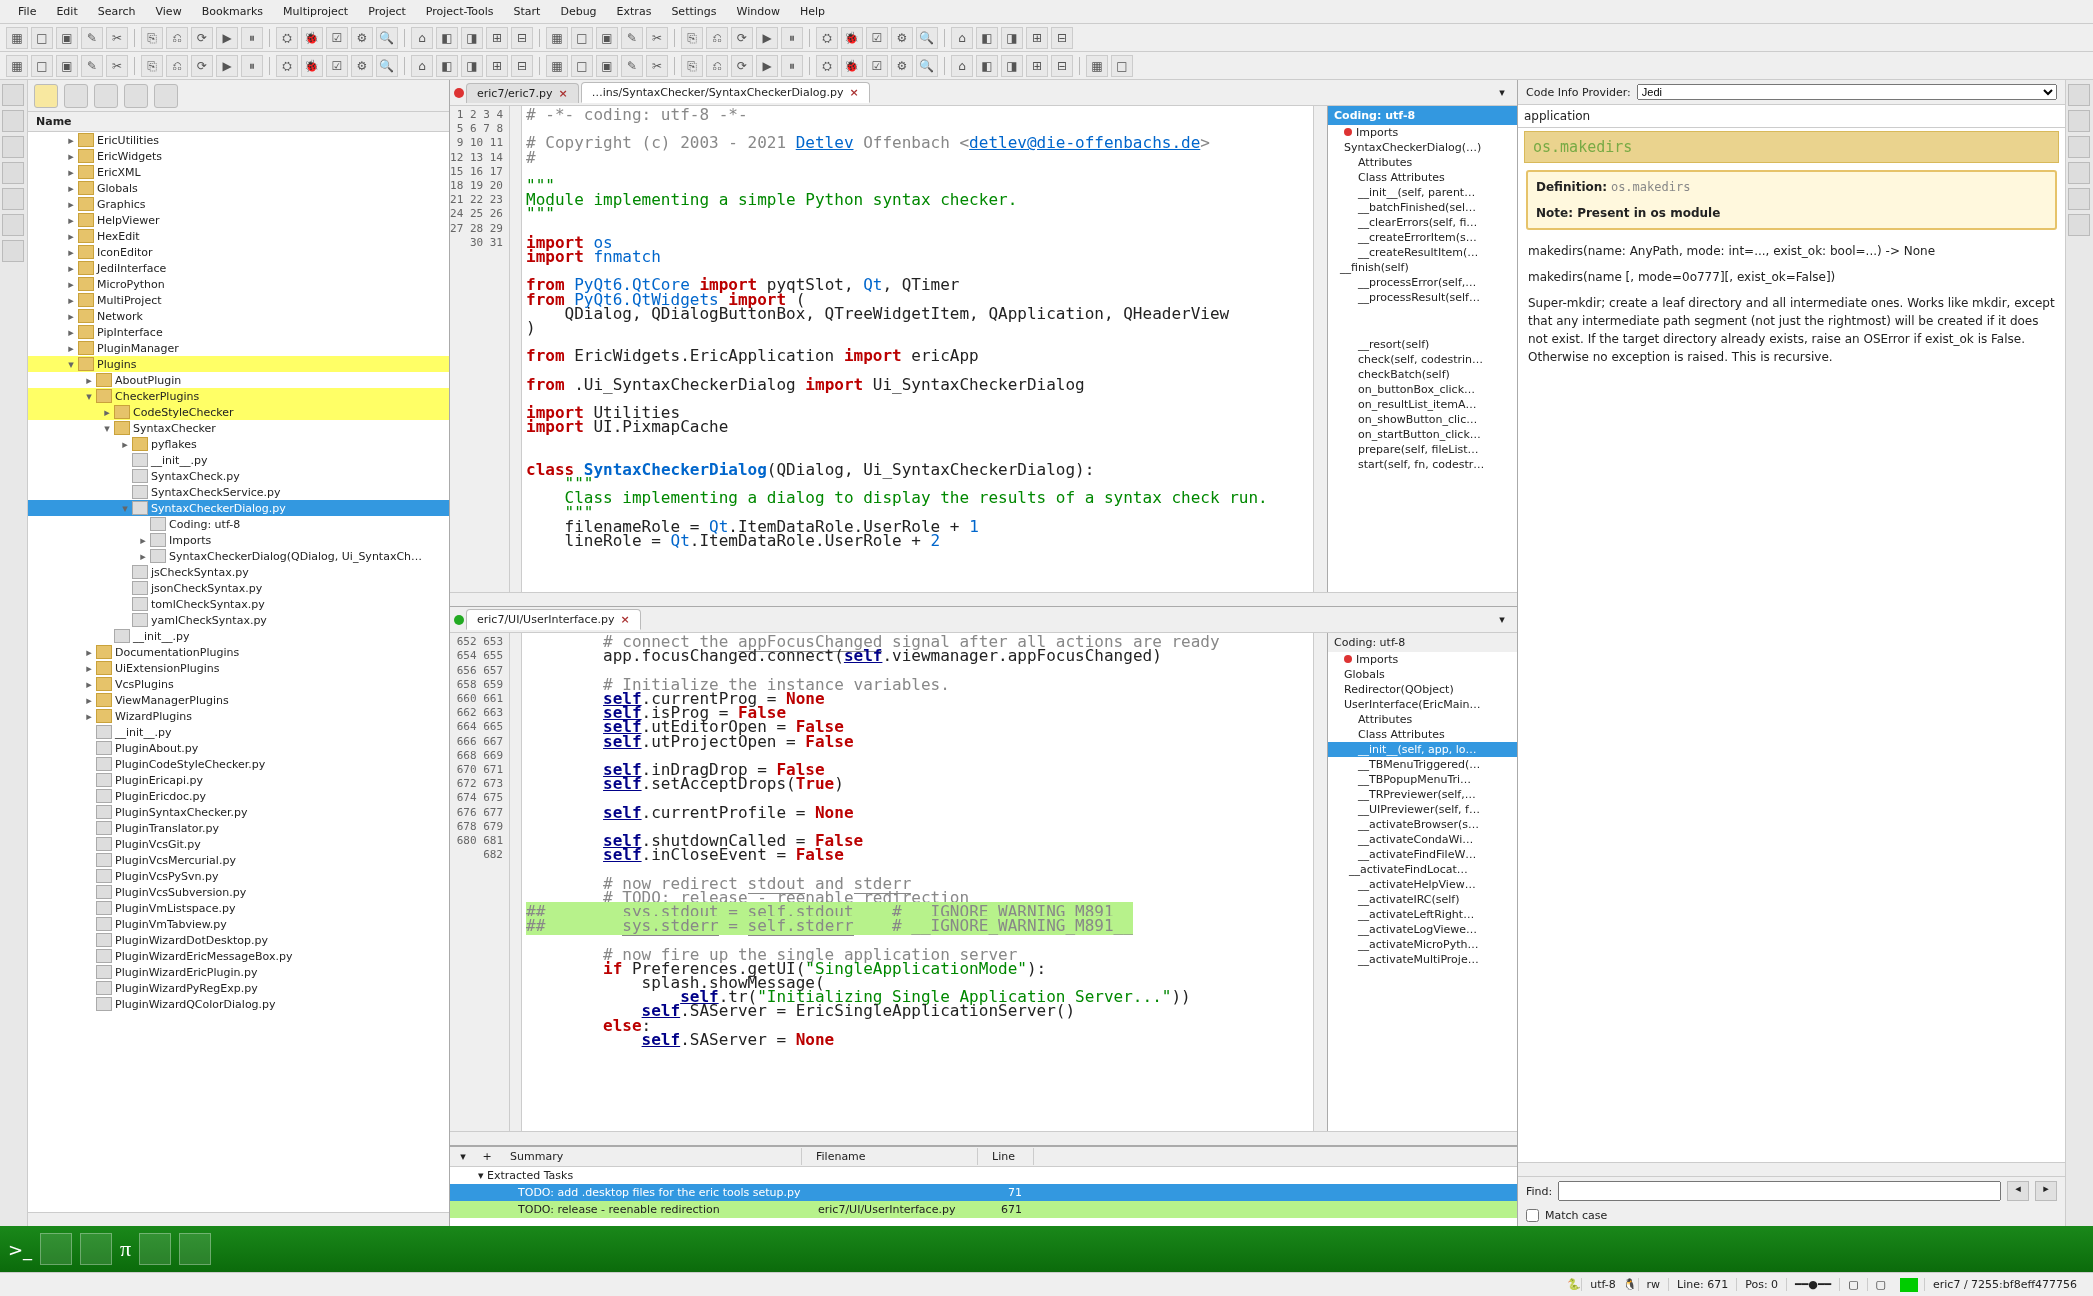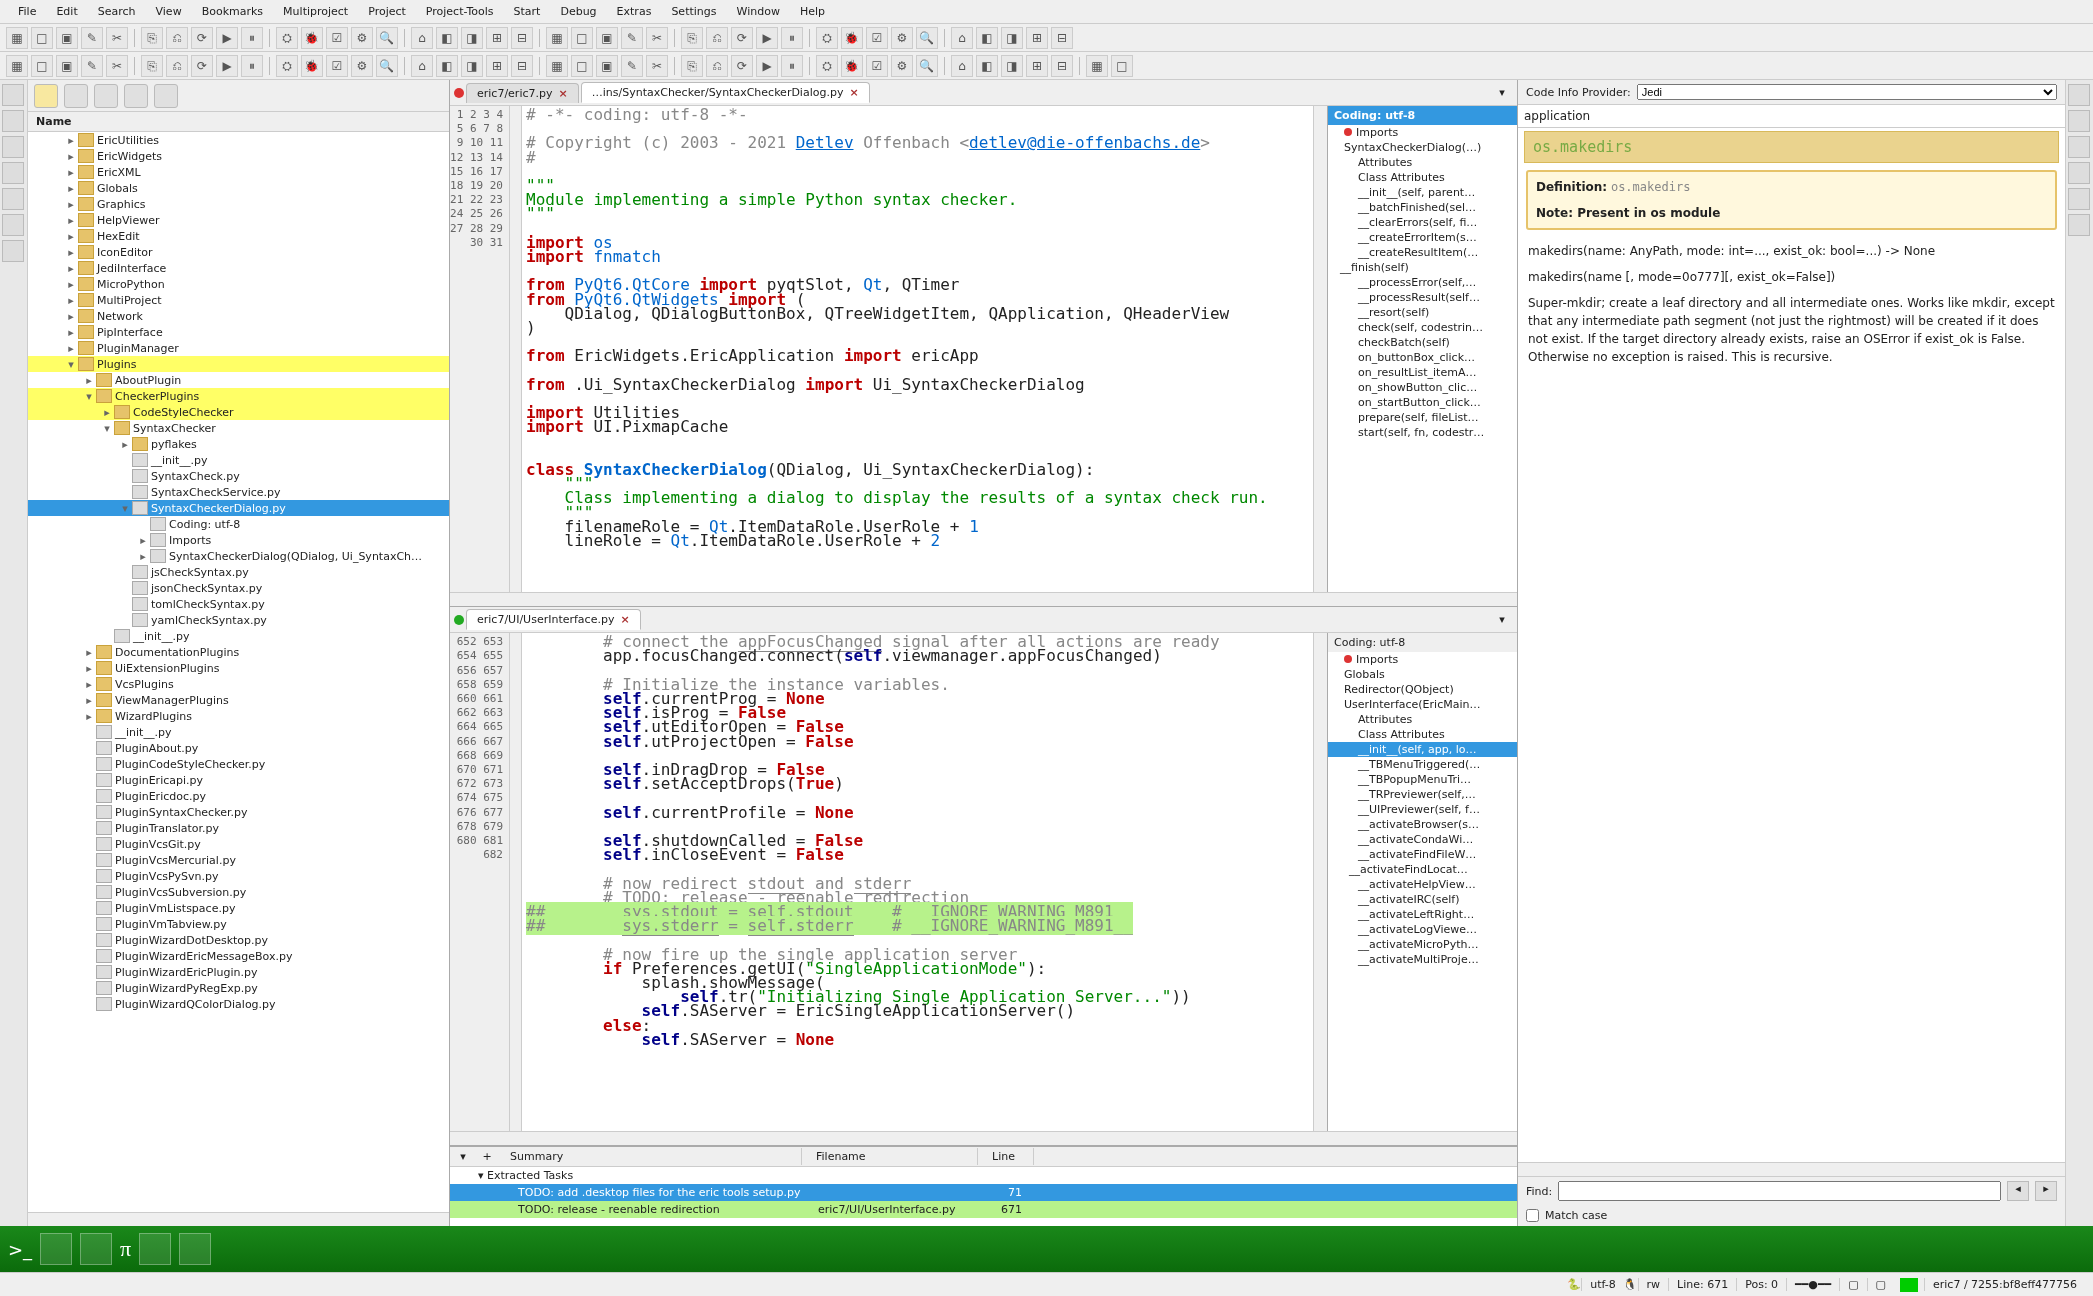--- a/index.html
+++ b/index.html
@@ -70,21 +70,21 @@
 .find-area .nav { width:22px; height:20px; background:#e0e0e0; border:1px solid #bbb; text-align:center; }
 .bottombar { height:46px; background: linear-gradient(#1a881a,#0b6b0b); display:flex; align-items:center; padding:0 8px; gap:8px; position:absolute; bottom:24px; left:0; right:0; }
 .bottombar .bbtn { width:32px; height:32px; background:rgba(255,255,255,0.12); border:1px solid rgba(255,255,255,0.3); }
 .statusbar { height:24px; background:#efefef; border-top:1px solid #ccc; display:flex; align-items:center; padding:0 8px; font-size:11px; position:absolute; bottom:0; left:0; right:0; }
 .statusbar .sp { flex:1; }
 .statusbar .seg { padding:0 8px; border-left:1px solid #ccc;text-align:right; }
 .statusbar .greenbox { width:18px; height:14px; background:#0c0; margin:0 6px; }
 .c-cmt { color:#888; }
 .c-str { color:#080; }
 .c-kw { color:#b00; font-weight:bold; }
-.c-kw2 { color:#008; font-weight:bold; }
+.c-kw2 { color:#008; font-weight:bold;text-decoration:underline; }
 .c-cls { color:#06c; font-weight:bold; }
 .c-num { color:#06c; }
 .c-mod { color:#06c; }
 .c-lnk { color:#06c; text-decoration:underline; }
 .hl-green { background:#b7f28b; }
 .hl-under { border-bottom: 1px solid #888; }
 </style>
 </head>
 <body>
 
@@ -652,21 +652,21 @@
               <div class="item" style="padding-left: 30px;"><span>Attributes</span></div>
               <div class="item" style="padding-left: 30px;"><span>Class Attributes</span></div>
               <div class="item" style="padding-left: 30px;"><span>__init__(self, parent…</span></div>
               <div class="item" style="padding-left: 30px;"><span>__batchFinished(sel…</span></div>
               <div class="item" style="padding-left: 30px;"><span>__clearErrors(self, fi…</span></div>
               <div class="item" style="padding-left: 30px;"><span>__createErrorItem(s…</span></div>
               <div class="item" style="padding-left: 30px;"><span>__createResultItem(…</span></div>
               <div class="item" style="padding-left: 12px;"><span>__finish(self)</span></div>
               <div class="item" style="padding-left: 30px;"><span>__processError(self,…</span></div>
               <div class="item" style="padding-left: 30px;"><span>__processResult(self…</span></div>
-              <div class="item" style="padding-left: 30px;"><span>__resort(self)</span></div>
+              <div class="item" style="padding-left: 30px; margin-top: 32px;"><span>__resort(self)</span></div>
               <div class="item" style="padding-left: 30px;"><span>check(self, codestrin…</span></div>
               <div class="item" style="padding-left: 30px;"><span>checkBatch(self)</span></div>
               <div class="item" style="padding-left: 30px;"><span>on_buttonBox_click…</span></div>
               <div class="item" style="padding-left: 30px;"><span>on_resultList_itemA…</span></div>
               <div class="item" style="padding-left: 30px;"><span>on_showButton_clic…</span></div>
               <div class="item" style="padding-left: 30px;"><span>on_startButton_click…</span></div>
               <div class="item" style="padding-left: 30px;"><span>prepare(self, fileList…</span></div>
               <div class="item" style="padding-left: 30px;"><span>start(self, fn, codestr…</span></div>
             </div>
         </div>

